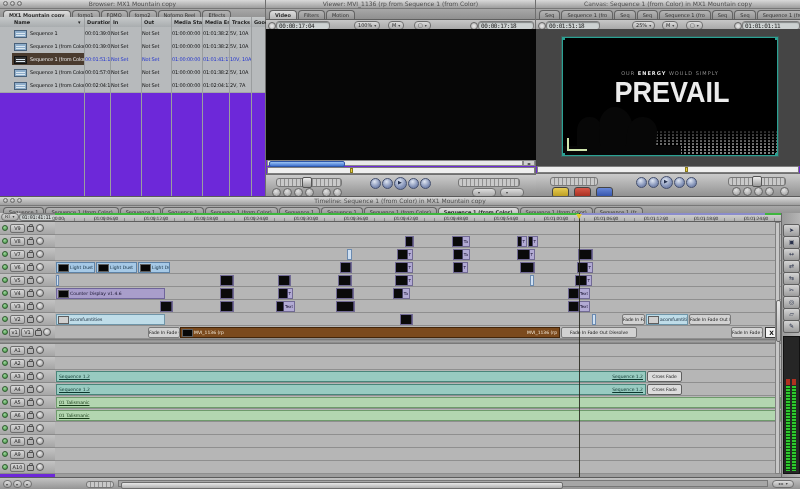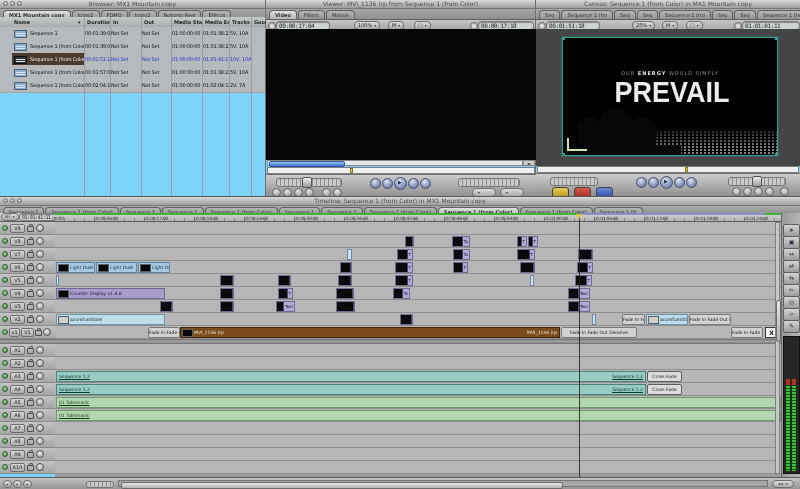--- a/index.html
+++ b/index.html
@@ -1,19 +1,19 @@
 <!DOCTYPE html>
 <html><head>
 <meta charset="utf-8">
 <style>
   html,body{margin:0;padding:0;background:#777;}
   #app{position:relative;width:800px;height:489px;overflow:hidden;
        font-family:"DejaVu Sans",sans-serif;background:#9a9a9a;cursor:default;
        -webkit-font-smoothing:antialiased;}
-  .win{position:absolute;background:#7dd3fc;box-sizing:border-box;border-right:1px solid #6f6f6f;}
+  .win{position:absolute;background:#6d28d9;box-sizing:border-box;border-right:1px solid #6f6f6f;}
   
   .tbar{position:relative;height:8px;background:linear-gradient(#d9d9d9,#9e9e9e);
         border-bottom:1px solid #787878;}
   .tbar .ttl{font-size:6px;line-height:8px;color:#4f4f4f;text-align:center;white-space:nowrap;
              overflow:hidden;}
   .dots{position:absolute;left:3px;top:1px;display:flex;gap:2px;}
   .dots i{width:5px;height:5px;border-radius:50%;border:1px solid #6e6e6e;box-sizing:border-box;
           background:radial-gradient(circle at 35% 30%,#e6e6e6,#8d8d8d);}
   
   .tabs{display:flex;height:10px;background:linear-gradient(#a8a8a8,#909090);

